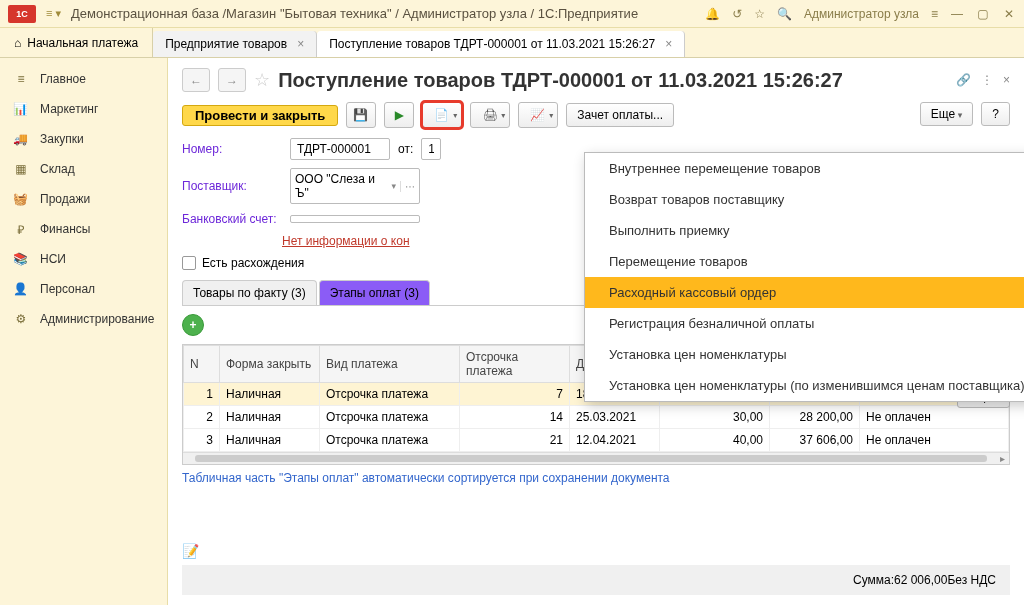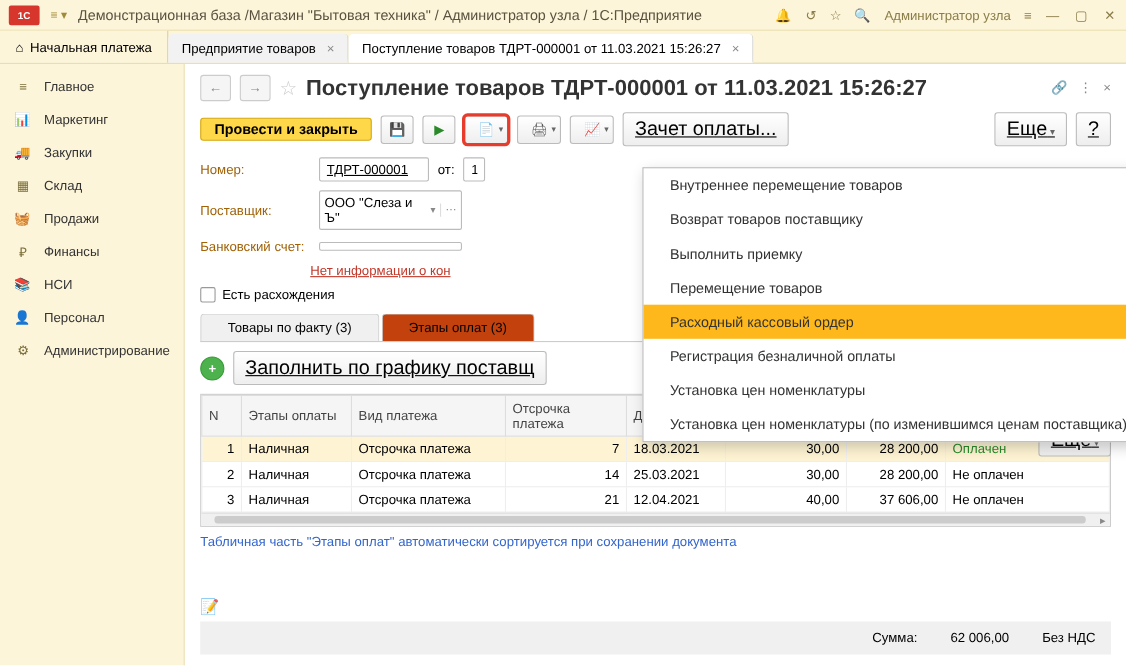--- a/index.html
+++ b/index.html
@@ -31,57 +31,57 @@
 .doc-title { font-size: 20px; font-weight: bold; color:#333; flex:1; }
 .hdr-right { display:flex; gap:10px; align-items:center; color:#888; }
 
 .toolbar { margin-top: 10px; display: flex; align-items: center; gap: 8px; }
 .btn-yellow { background: #ffd84a; border: 1px solid #d4a810; border-radius: 3px; padding: 2px 12px; font-weight: bold; font-size: 13px; }
 .tbtn { width: 30px; height: 26px; border:1px solid #bbb; background: linear-gradient(#fff,#eee); border-radius:3px; display:flex; align-items:center; justify-content:center; color:#555; }
 .tbtn.split { width: 40px; position:relative; }
 .tbtn.split::after { content:"▾"; position:absolute; right:4px; font-size:8px; color:#666; }
 .tbtn.hl { outline: 3px solid #e73b2c; outline-offset: -1px; }
 .tbtn.green { color:#2a8a2a; }
-.btn-plain { border:1px solid #bbb; background: linear-gradient(#fff,#eee); border-radius:3px; padding: 4px 10px; font-size:18px;text-decoration:underline; }
+.btn-plain { border:1px solid #bbb; background: linear-gradient(#fff,#eee); border-radius:3px; padding: 4px 10px; font-size:12px; }
 .btn-plain.split::after { content:" ▾"; font-size:9px; color:#666; }
 
 .form-area { margin-top: 10px; }
 .frow { display: flex; align-items: center; gap: 8px; margin-bottom: 8px; }
-.flabel { width: 100px; color: #a16207; }
+.flabel { width: 100px; color: #6d28d9; }
 .finput { border:1px solid #bbb; padding: 3px 6px; border-radius:2px; background:#fff; font-size:12px; }
 .fselect { border:1px solid #bbb; padding: 3px 4px; border-radius:2px; background:#fff; display:flex; align-items:center; font-size:12px; }
 .fselect .drop { margin-left:4px; color:#888; font-size:9px; }
 .fselect .extra { margin-left:4px; color:#888; font-size:10px; border-left:1px solid #ddd; padding-left:4px; }
 
 .warn { color: #c0392b; text-decoration: underline; margin: 4px 0 8px 100px; }
 .check-row { display:flex; align-items:center; gap:6px; margin: 4px 0 10px 0; }
 .check-row .box { width:14px; height:14px; border:1px solid #999; border-radius:2px; }
 
 .tabs-row { display:flex; border-bottom:1px solid #ccc; }
-.dtab { padding:5px 24px; background:#f0f0f0; border:1px solid #ccc; border-bottom:none; border-top-left-radius:4px; border-top-right-radius:4px; margin-right:2px; font-size:12px; }
-.dtab.active { background:#c2410c; }
+.dtab { padding:5px 10px; background:#f0f0f0; border:1px solid #ccc; border-bottom:none; border-top-left-radius:4px; border-top-right-radius:4px; margin-right:2px; font-size:12px; }
+.dtab.active { background:#8b5cf6; }
 
 .subtoolbar { display:flex; align-items:center; gap:8px; margin-top:8px; }
 .addbtn { width:22px; height:22px; border:1px solid #3a9a3a; background:#4db14d; color:#fff; border-radius:50%; display:flex; align-items:center; justify-content:center; font-weight:bold; }
 
 .grid { margin-top:8px; border:1px solid #ccc; }
 .grid table { width:100%; border-collapse: collapse; font-size:12px; }
 .grid th { background:#f5f5f5; border:1px solid #ddd; padding:4px 6px; text-align:left; font-weight:normal; color:#444; }
 .grid td { border:1px solid #eee; padding:4px 6px; }
 .grid tr.sel td { background:#fef4d3; }
 .grid .num { text-align:right; }
 .grid .paid { color:#2a8a2a; }
 .scroll { height:12px; background:#f0f0f0; border-top:1px solid #ddd; position:relative; }
 .scroll .thumb { position:absolute; left:12px; right:22px; top:2px; height:7px; background:#ccc; border-radius:3px; }
 .scroll .ra { position:absolute; right:4px; top:0; color:#888; font-size:10px; }
 
 .hint { color:#3366cc; margin-top:6px; font-size:12px; }
 
 .footer { position:absolute; left:14px; right:14px; bottom:10px; }
-.sumbar { display:flex; justify-content:flex-end; gap:30px; background:#f0f0f0; padding:8px 14px; align-items:center; }
+.sumbar { display:flex; justify-content:flex-end; background:#f0f0f0; padding:8px 14px; align-items:center; }
 .payrow { margin-top:12px; display:flex; align-items:center; gap:6px; color:#2a8a2a; }
 .payrow::before { content:"▸"; color:#2a8a2a; }
 .note-ic { color:#2a8a2a; margin-bottom:6px; font-size:14px; }
 
 
 .ddmenu { position:absolute; left:416px; top:94px; width:472px; background:#fff; border:1px solid #bbb; box-shadow: 2px 4px 12px rgba(0,0,0,0.2); z-index:50; }
 .ddmenu .item { padding:8px 24px; font-size:13px; color:#333; }
 .ddmenu .item.hl { background:#ffb81c; }
 
 .rightmore { position:absolute; right:14px; top:44px; display:flex; gap:8px; }
@@ -186,21 +186,21 @@
       <button class="btn-plain">Зачет оплаты...</button>
     </div>
     <div class="rightmore">
       <button class="btn-plain split">Еще</button>
       <button class="btn-plain">?</button>
     </div>
 
     <div class="form-area">
       <div class="frow">
         <span class="flabel">Номер:</span>
-        <input class="finput" style="width: 100px; text-decoration: underline;" value="ТДРТ-000001">
+        <input class="finput" style="width: 100px;" value="ТДРТ-000001">
         <span>от:</span>
         <input class="finput" style="width: 20px;" value="11">
       </div>
       <div class="frow">
         <span class="flabel">Поставщик:</span>
         <div class="fselect" style="width:130px">
             <span>ООО "Слеза и Ъ"</span>
             <span class="drop">▾</span>
             <span class="extra">⋯</span>
           </div>
@@ -217,32 +217,31 @@
         <span>Есть расхождения</span>
       </div>
 
       <div class="tabs-row">
         <div class="dtab">Товары по факту (3)</div>
         <div class="dtab active">Этапы оплат (3)</div>
       </div>
 
       <div class="subtoolbar">
         <div class="addbtn">+</div>
-        <button class="btn-plain">Заполнить по графику поставщ</button>
       </div>
       <div class="rightmore2">
         <button class="btn-plain split">Еще</button>
       </div>
 
       <div class="grid">
         <table>
           <thead>
               <tr>
             <th style="width:36px">N</th>
-            <th style="width:100px">Этапы оплаты</th>
+            <th style="width:100px">Форма закрыть</th>
             <th style="width:140px">Вид платежа</th>
             <th style="width:110px">Отсрочка платежа</th>
             <th style="width:90px">Дата платежа</th>
             <th style="width:110px">Процент оплаты</th>
             <th style="width:90px">Сумма</th>
             <th>Статус оплаты</th>
           </tr>
             </thead>
           <tbody id="gridbody">
               <tr class="sel">

